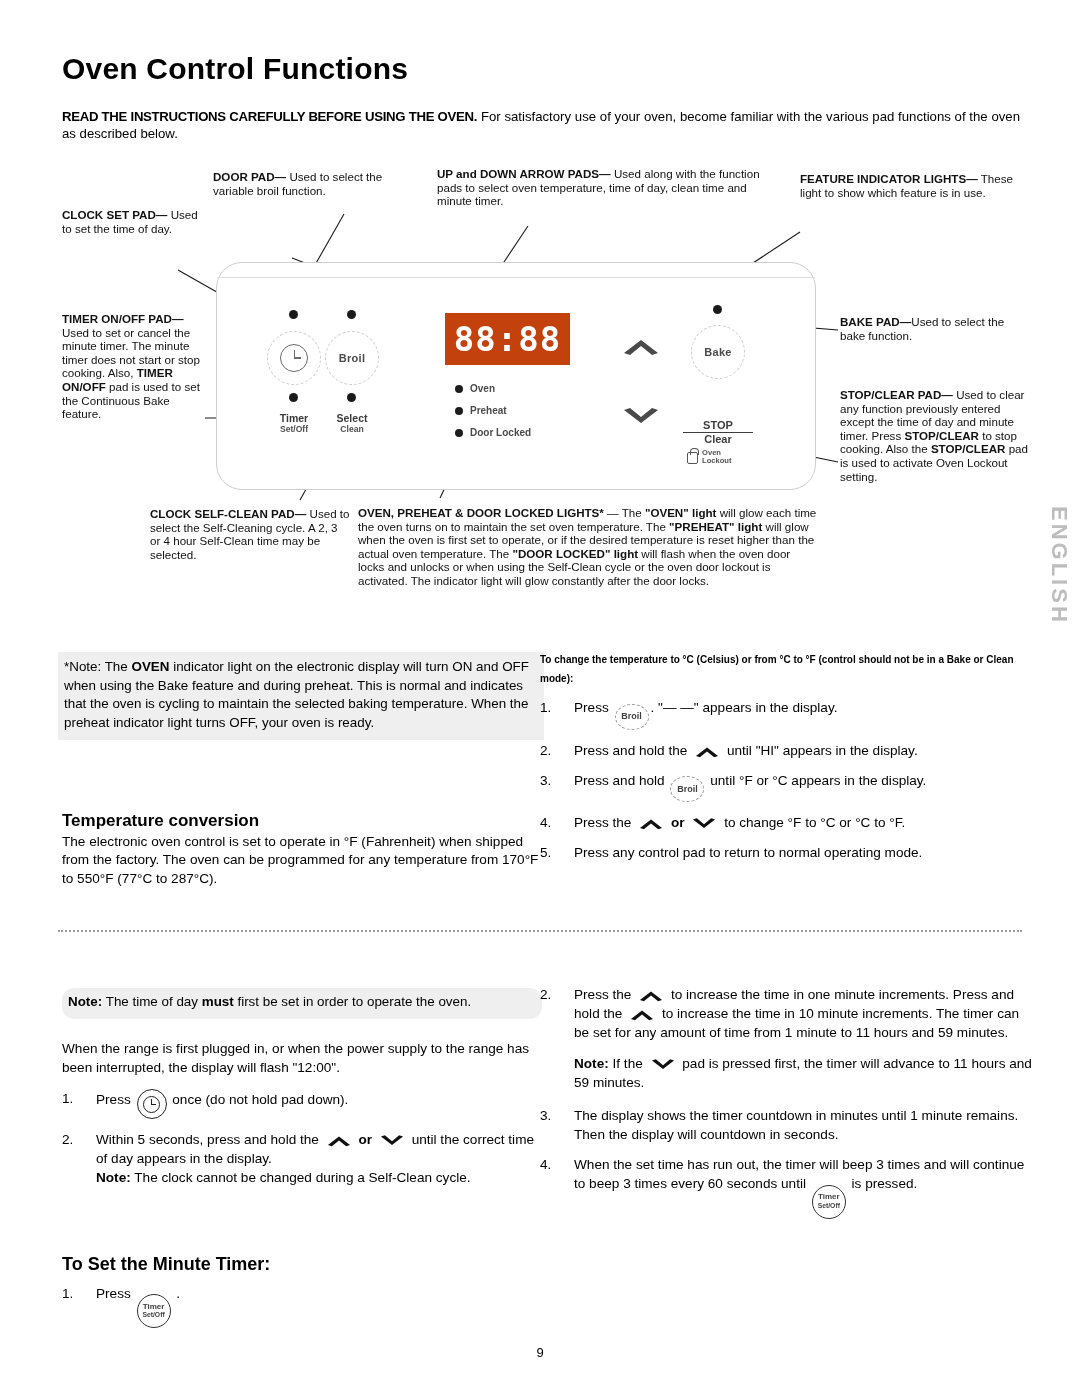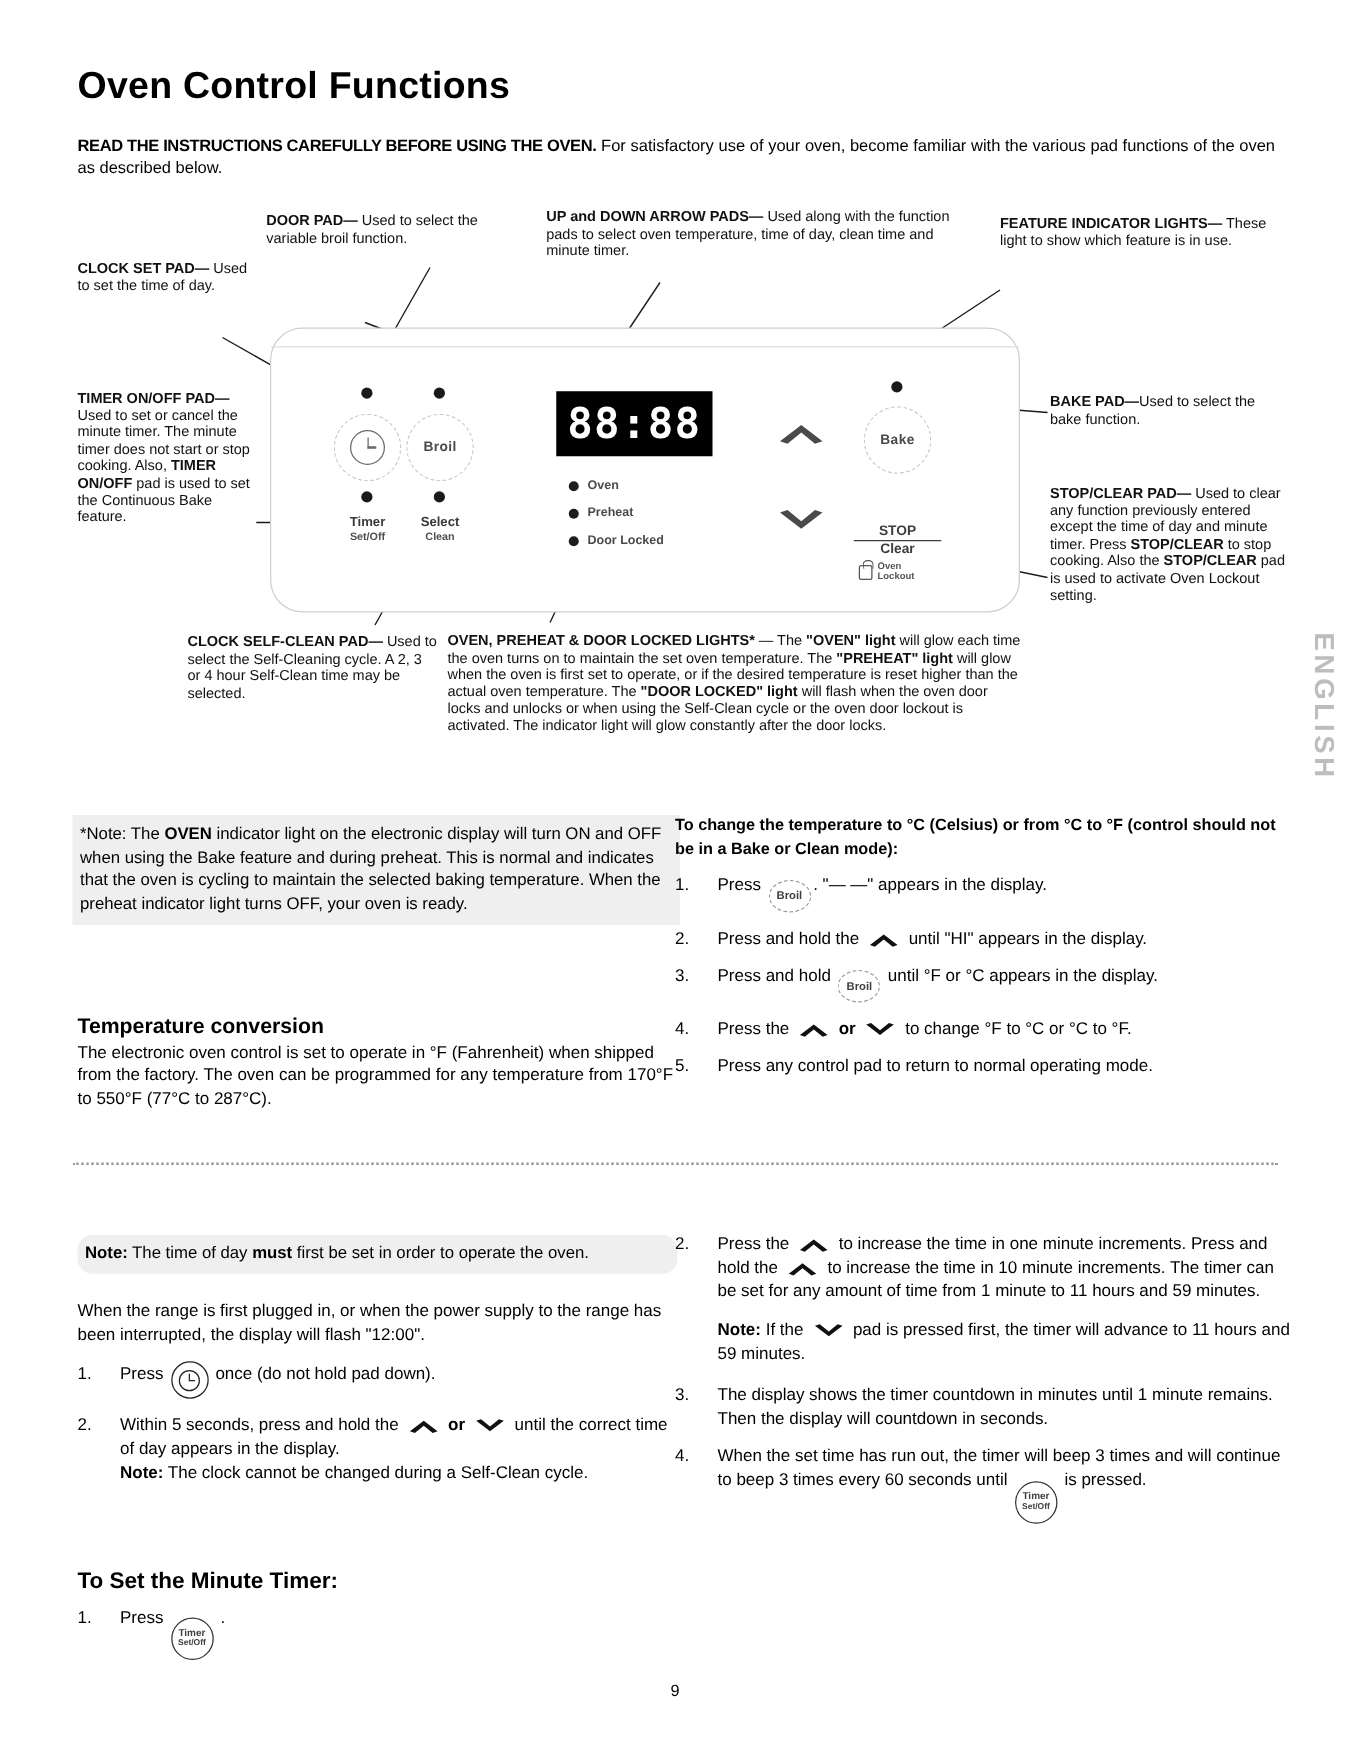--- a/index.html
+++ b/index.html
@@ -87,21 +87,21 @@
     width:1.4px; height:32%; background:#6a6a6a;
   }
   .clock-glyph:after{
     content:""; position:absolute; left:49%; top:48%;
     width:28%; height:1.4px; background:#6a6a6a;
   }
 
   
   .led {
     position:absolute;
-    background:#000000; width:125px; height:52px;
+    background:#c2410c; width:125px; height:52px;
     display:flex; align-items:center; justify-content:center;
   }
   .led-text {
     color:#fff; font-family:"DejaVu Sans Mono", monospace;
     font-size:34px; font-weight:bold; letter-spacing:1px;
   }
   .indicator-row {
     position:absolute; display:flex; align-items:center; gap:7px;
     font-size:10px; color:#4a4a4a; font-weight:bold;
   }
@@ -145,21 +145,21 @@
   .note-box b { font-weight:bold; }
 
   
   .col-text { position:absolute; font-size:13.6px; line-height:18.6px; }
   .h3 { font-size:17px; font-weight:bold; margin:0 0 2px 0; }
 
   #temp-conv-block { left:62px; top:812px; width:482px; }
   #temp-conv-block p { margin:0; }
 
   #tochange-block { left:540px; top:650px; width:490px; }
-  #tochange-block .lead { font-weight:bold; font-size:13px; line-height:19px; margin:0 0 10px 0;}
+  #tochange-block .lead { font-weight:bold; font-size:10px; line-height:19px; margin:0 0 10px 0;}
 
   .steps { margin:0; padding:0; list-style:none; }
   .steps li {
     position:relative; padding-left:34px; margin-bottom:11px;
     font-size:13.6px; line-height:19px;
   }
   .steps li .num { position:absolute; left:0; top:0; }
   .steps li b { font-weight:bold; }
 
   #clock-block { left:62px; top:1040px; width:485px; }

